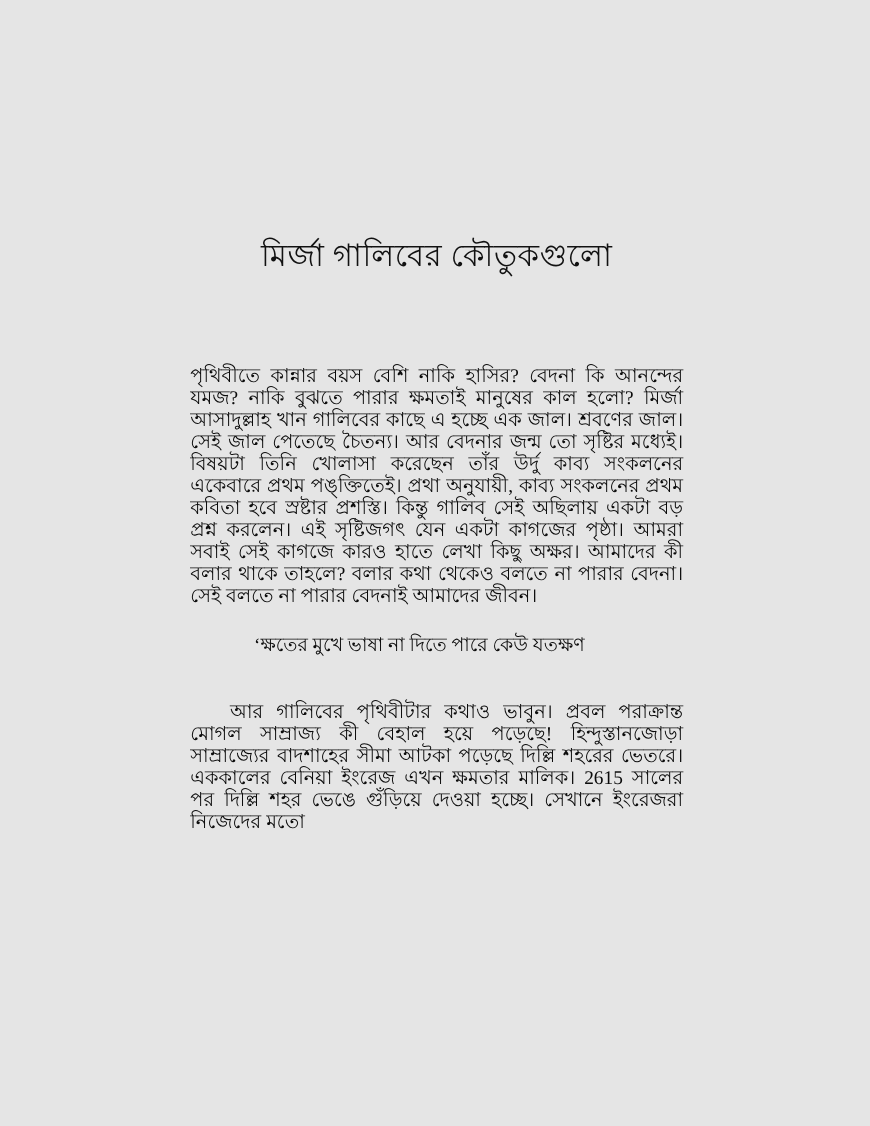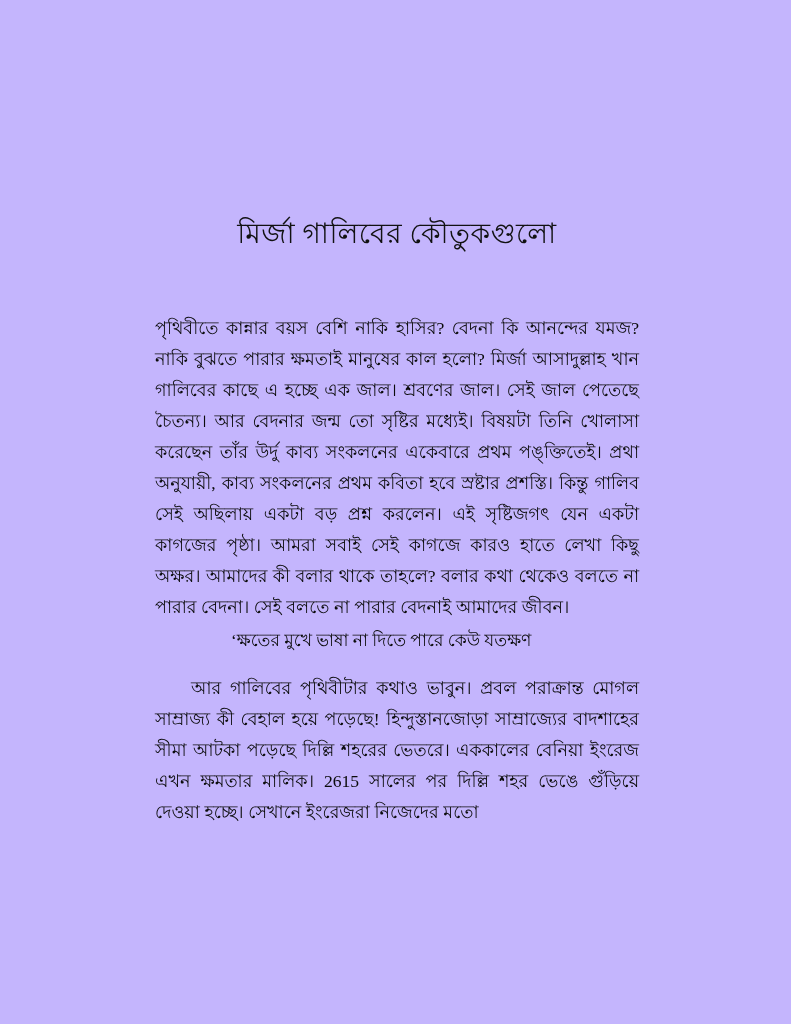--- a/index.html
+++ b/index.html
@@ -12,21 +12,21 @@
     height: 1024px;
     overflow: hidden;
     font-family: "Liberation Serif", "DejaVu Serif", serif;
     color: #000000;
   }
 
   .page {
     position: relative;
     width: 791px;
     height: 1024px;
-    background: #c4b5fd;
+    background: #e5e5e5;
     box-sizing: border-box;
   }
 
   .content {
     position: absolute;
     left: 155px;
     top: 0;
     width: 484px;
   }
 
@@ -47,24 +47,24 @@
   }
 
   .body-block {
     position: absolute;
     left: 0;
     top: 313px;
     width: 484px;
   }
 
   p.para {
-    margin: 0;
+    margin: 18px;
     padding: 0;
     font-size: 17.6px;
-    line-height: 31px;
+    line-height: 20px;
     text-align: justify;
     text-justify: inter-word;
     word-spacing: 0.2px;
     color: #0b0b0b;
   }
 
   p.para.indented {
     text-indent: 36px;
   }
 

